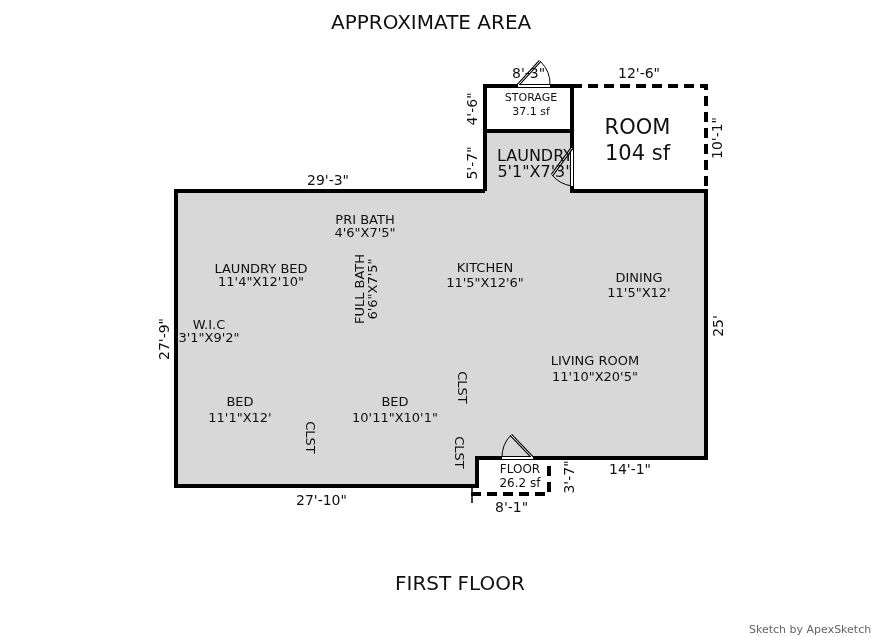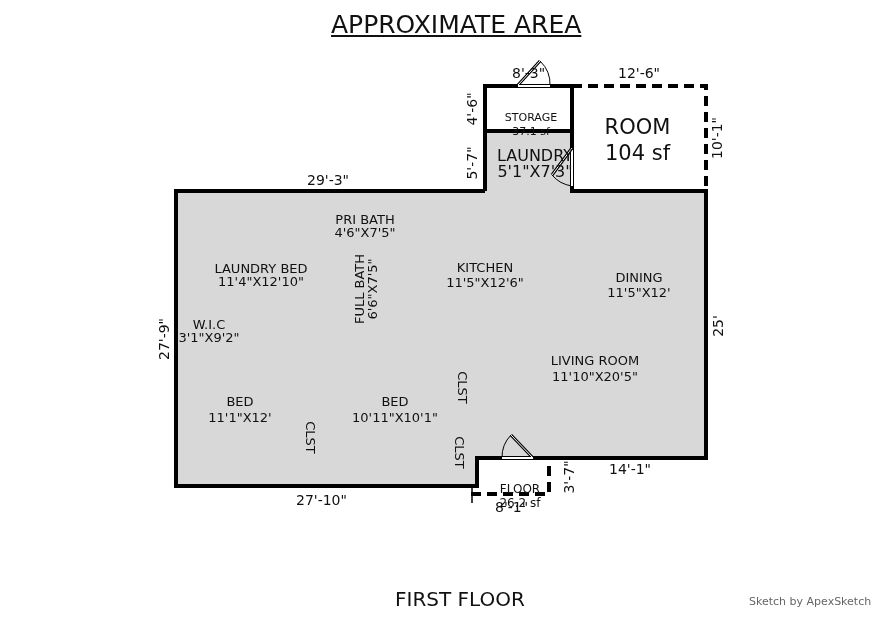--- a/index.html
+++ b/index.html
@@ -1,21 +1,21 @@
 <!DOCTYPE html>
 <html><head>
   <meta charset="utf-8">
   <style>
     html, body { margin:0; padding:0; background:#ffffff; }
     body { width:878px; height:637px; position:relative; overflow:hidden;
            font-family:"DejaVu Sans", sans-serif; color:#111; }
     .t { position:absolute; white-space:nowrap; line-height:1; }
-    .title { font-size:25px;text-decoration:underline; }
+    .title { font-size:20px; }
     .room { font-size:13px; text-align:center; }
-    .small { font-size:11px; text-align:center;margin-top:20px; }
+    .small { font-size:11px; text-align:center; }
     .dim { font-size:14px; }
     .big { font-size:21px; text-align:center; line-height:1.25; }
     .footer { font-size:20px; text-align:center; line-height:1.05; }
     .credit { font-size:11px; color:#666; }
     .rot { transform-origin:center center; }
     svg { position:absolute; left:0; top:0; }
   </style>
 </head>
 <body>
 
@@ -122,16 +122,16 @@
 <div class="t dim rot" style="left:452px;top:102px;width:40px;text-align:center;transform:rotate(-90deg);">4'-6"</div>
 <div class="t dim rot" style="left:452px;top:156px;width:40px;text-align:center;transform:rotate(-90deg);">5'-7"</div>
 <div class="t dim rot" style="left:697px;top:132px;width:40px;text-align:center;transform:rotate(-90deg);">10'-1"</div>
 <div class="t dim rot" style="left:139px;top:332px;width:50px;text-align:center;transform:rotate(-90deg);">27'-9"</div>
 <div class="t dim rot" style="left:698px;top:319px;width:40px;text-align:center;transform:rotate(-90deg);">25'</div>
 <div class="t dim" style="left:296px;top:493px;">27'-10"</div>
 <div class="t dim" style="left:609px;top:462px;">14'-1"</div>
 <div class="t dim" style="left:495px;top:500px;">8'-1"</div>
 <div class="t dim rot" style="left:549px;top:470px;width:40px;text-align:center;transform:rotate(-90deg);">3'-7"</div>
 
-<div class="t footer" style="left:360px;top:589px;width:200px;">
+<div class="t footer" style="left:360px;top:573px;width:200px;">
   <div>FIRST FLOOR</div>
 </div>
-<div class="t credit" style="left:749px;top:596px;">Sketch by ApexSketch</div>
+<div class="t credit" style="left:749px;top:624px;">Sketch by ApexSketch</div>
 
 </body></html>

